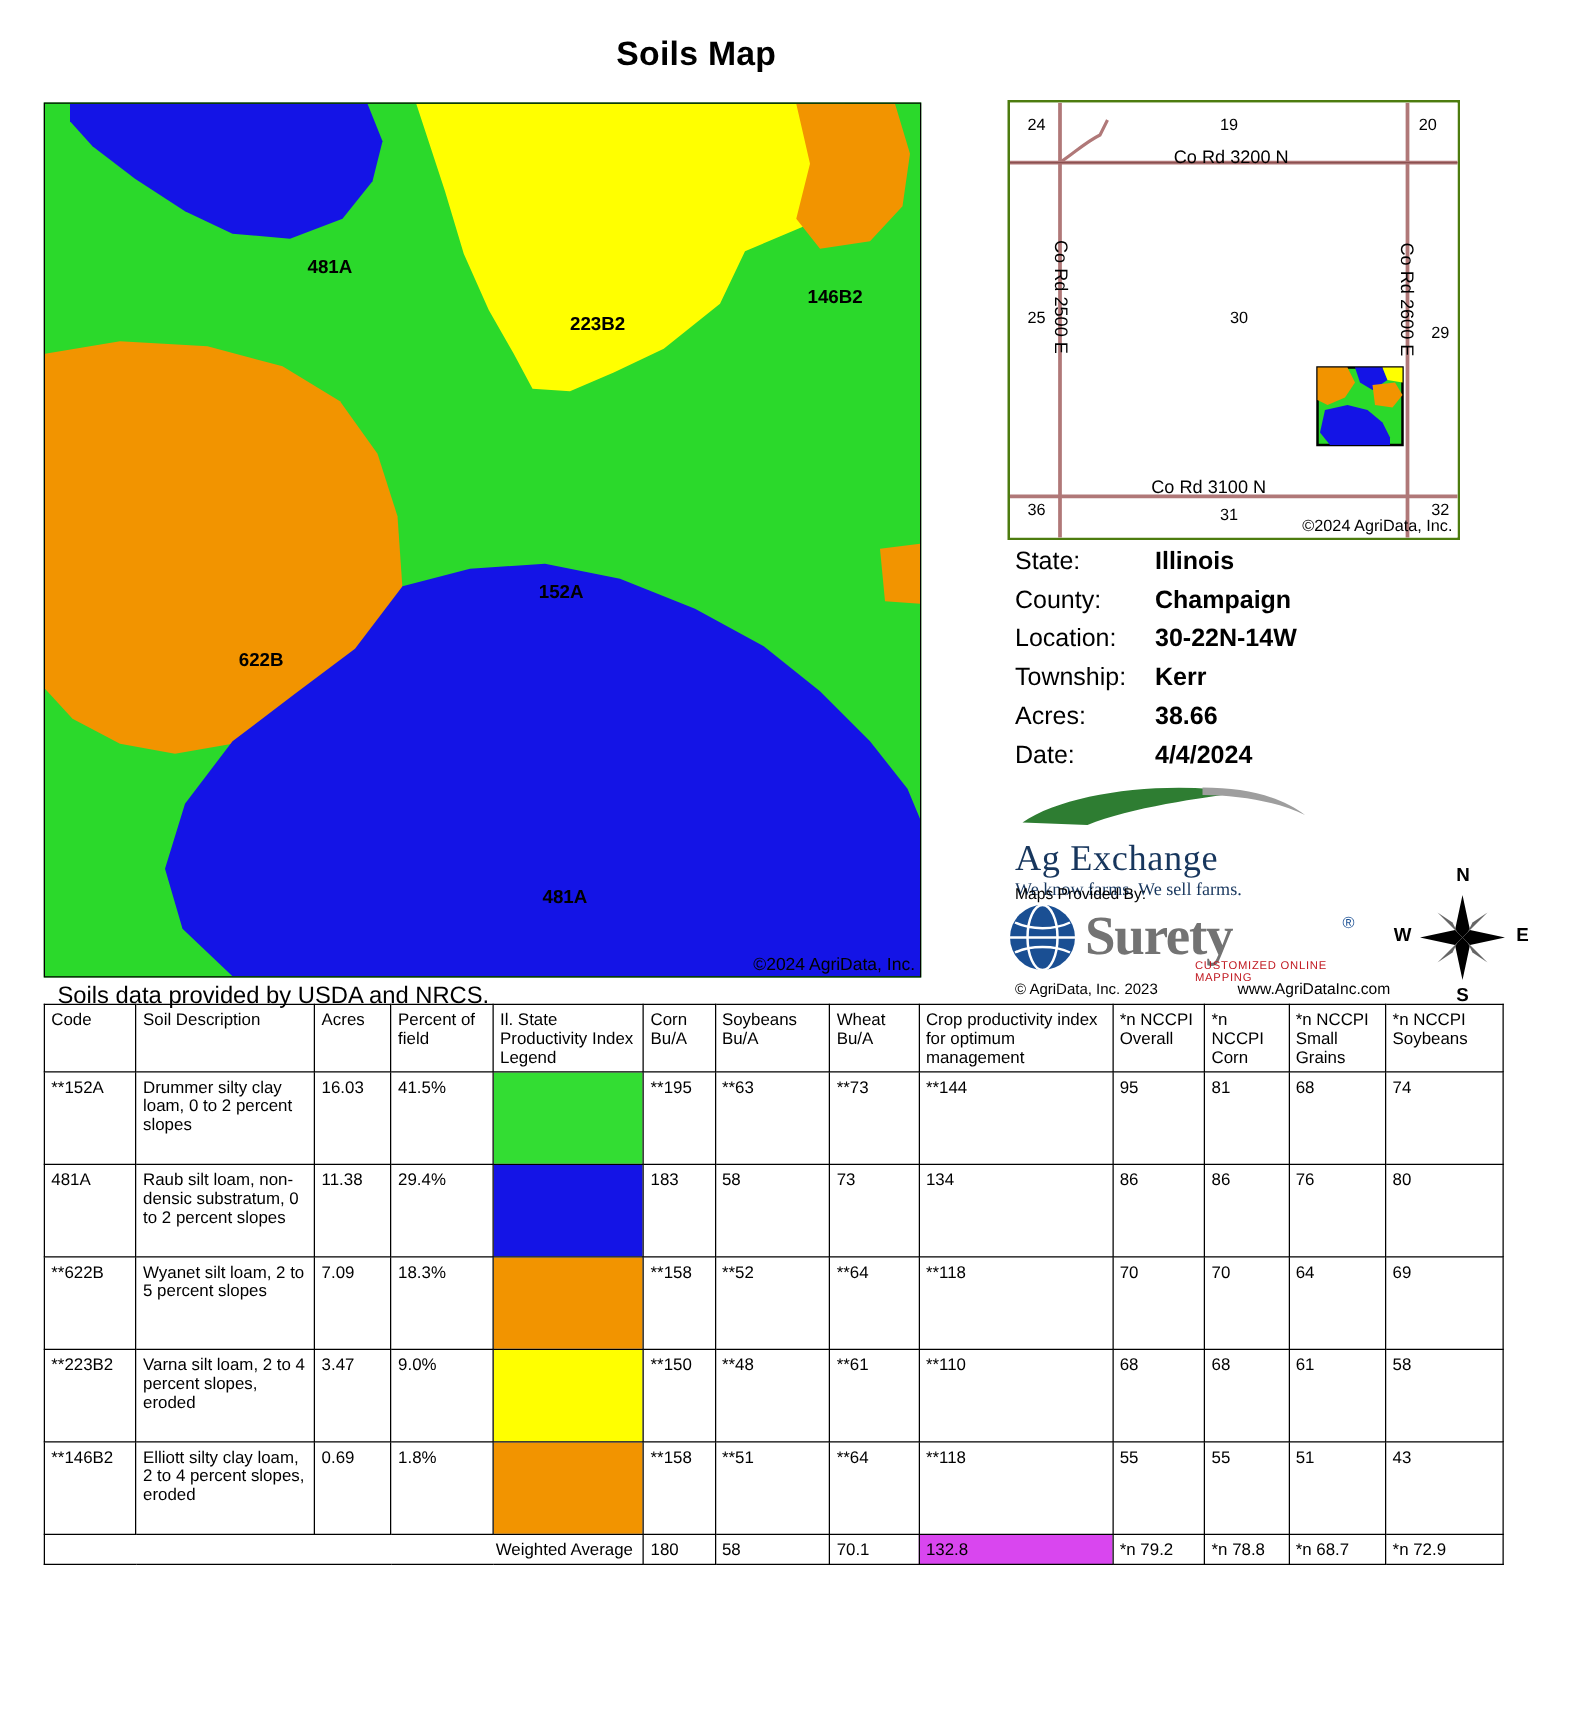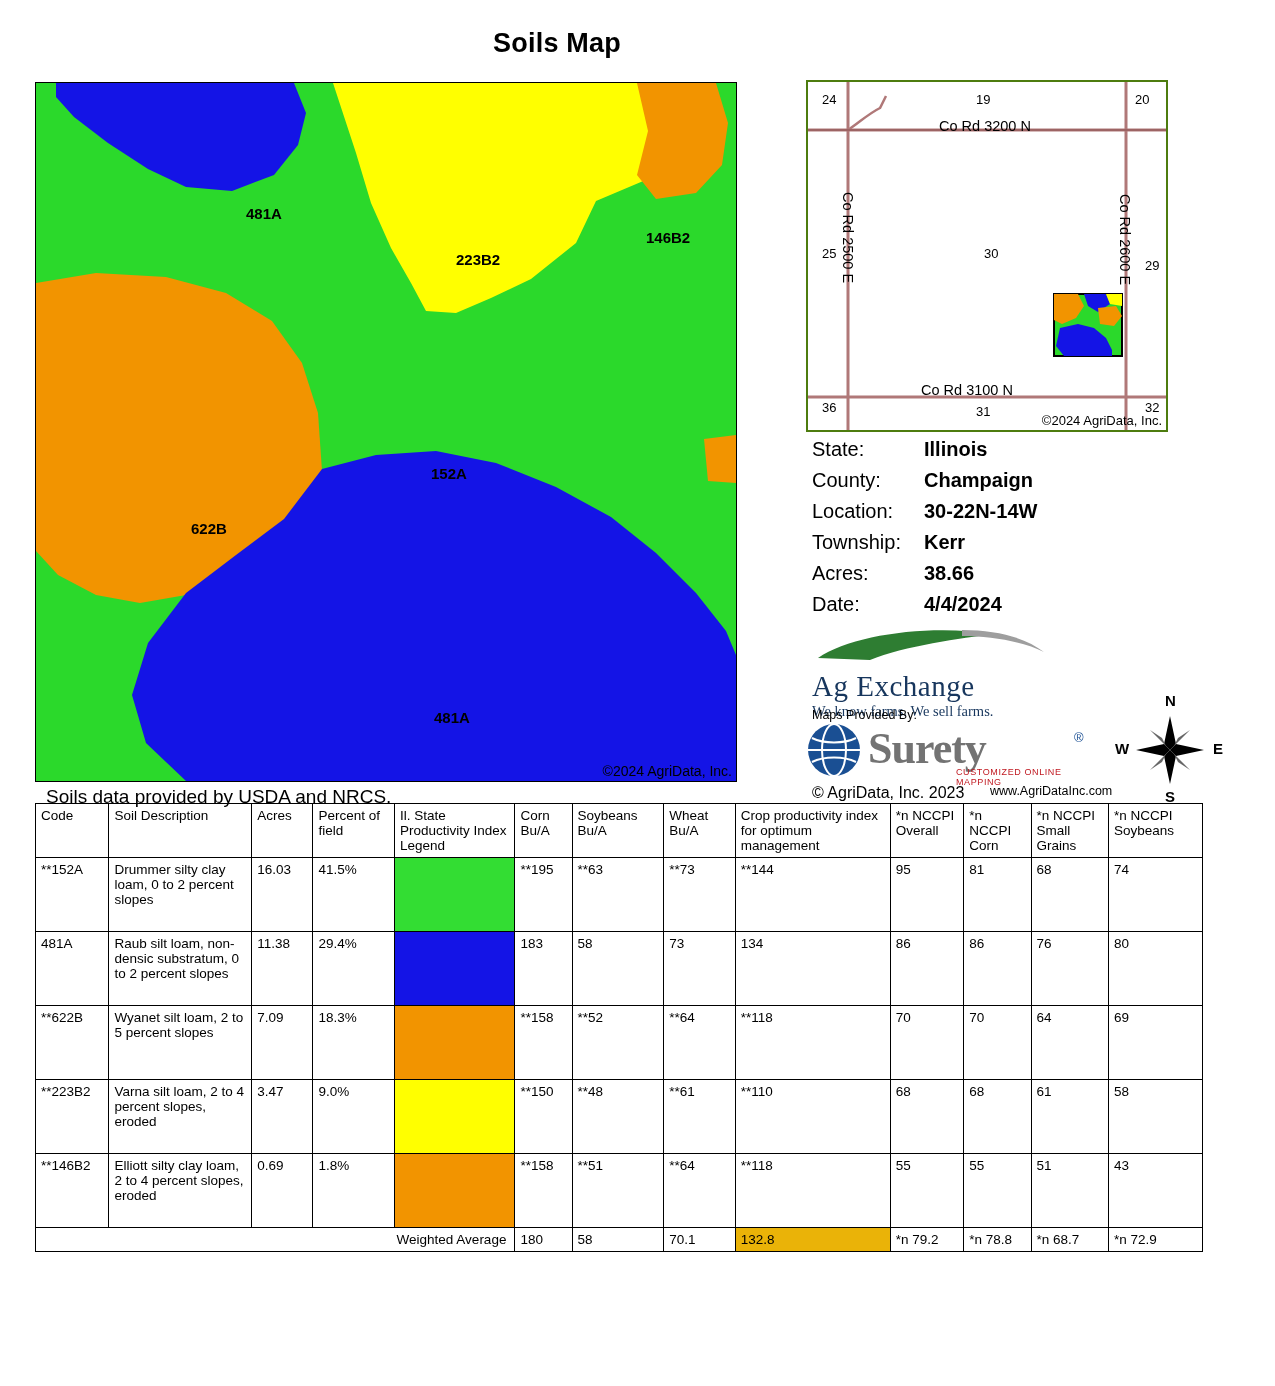--- a/index.html
+++ b/index.html
@@ -68,21 +68,21 @@
   .surety-text {
     position:absolute; left:62px; top:1px;
     font-size:44px; font-weight:bold; color:#737373;
     font-family:"Liberation Serif", serif; letter-spacing:-1px;
   }
   .surety-reg { position:absolute; left:268px; top:8px; font-size:13px; color:#1a4f93; }
   .surety-sub {
     position:absolute; left:150px; top:45px; font-size:9px; color:#c01820;
     letter-spacing:0.6px;
   }
-  .surety-copy { position:absolute; left:812px; top:784px; font-size:16px; }
+  .surety-copy { position:absolute; left:812px; top:784px; font-size:12px; }
   .surety-url { position:absolute; left:990px; top:784px; font-size:12.5px; }
   
   .compass { position:absolute; left:1118px; top:696px; width:104px; height:104px; }
   .compass span { position:absolute; font-size:15px; font-weight:bold; }
   
   table.soil {
     position:absolute; left:35px; top:803px; width:1168px;
     border-collapse:collapse; font-size:13.5px;
   }
   table.soil td, table.soil th {
@@ -341,20 +341,20 @@
       <td class="num">55</td>
       <td class="num">55</td>
       <td class="num">51</td>
       <td class="num">43</td>
     </tr>
     <tr class="wavg">
       <td class="lbl" colspan="5">Weighted Average</td>
       <td>180</td>
       <td>58</td>
       <td>70.1</td>
-      <td id="wavgcpi" style="background: #eab308;">132.8</td>
+      <td id="wavgcpi" style="background: #d946ef;">132.8</td>
       <td>*n 79.2</td>
       <td>*n 78.8</td>
       <td>*n 68.7</td>
       <td>*n 72.9</td>
     </tr>
   </tbody>
 </table>
 
 </body></html>

